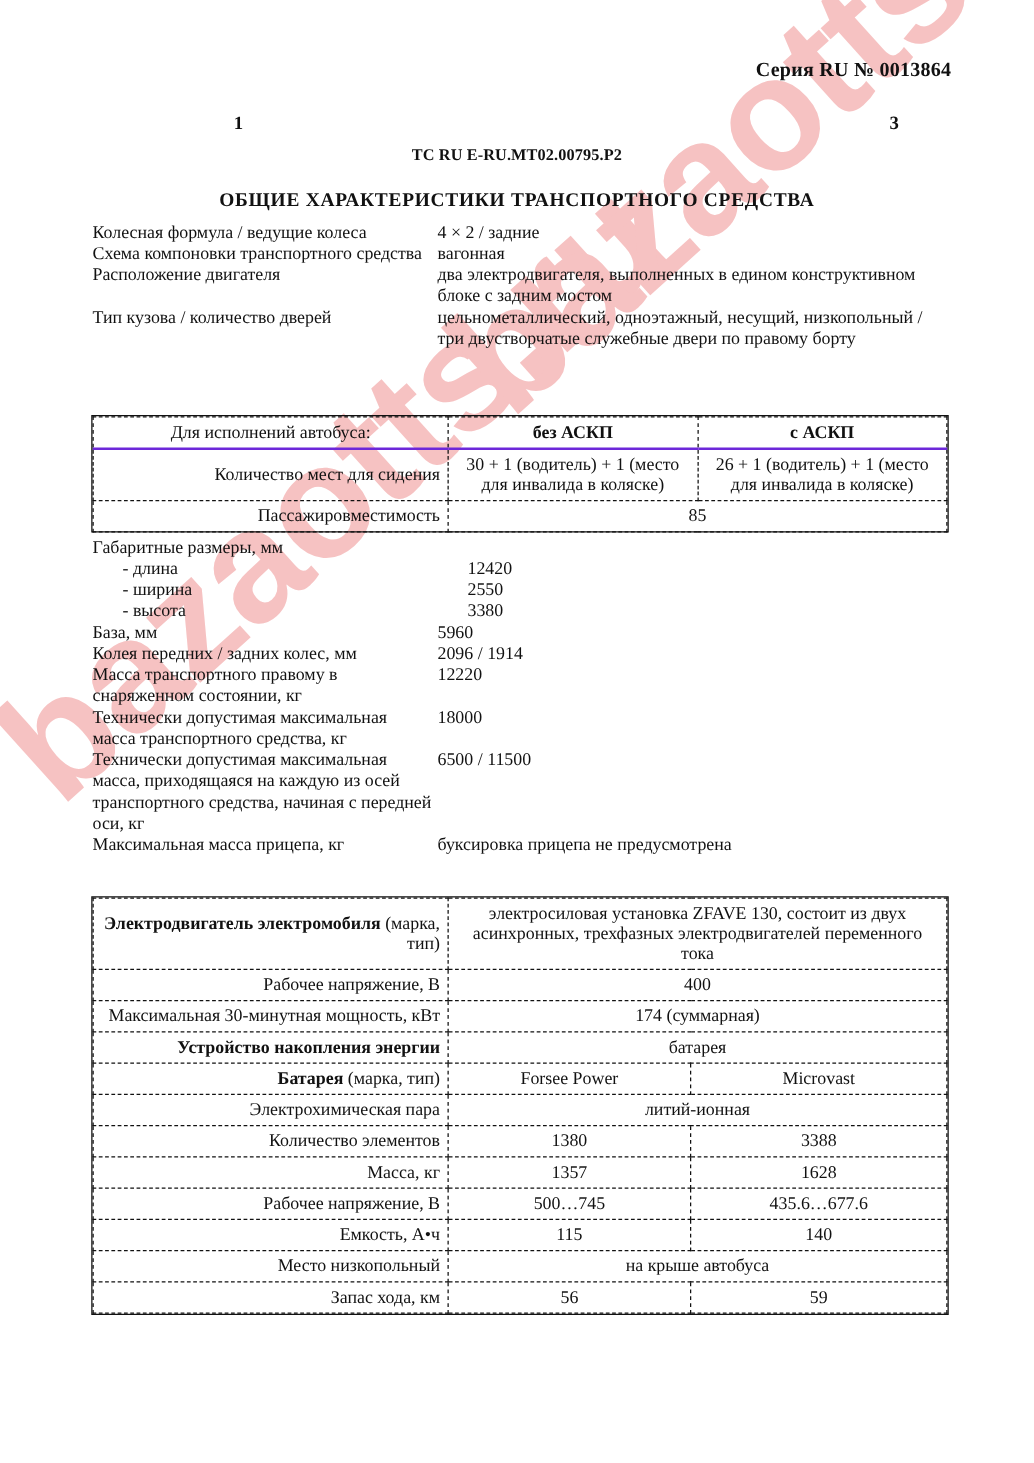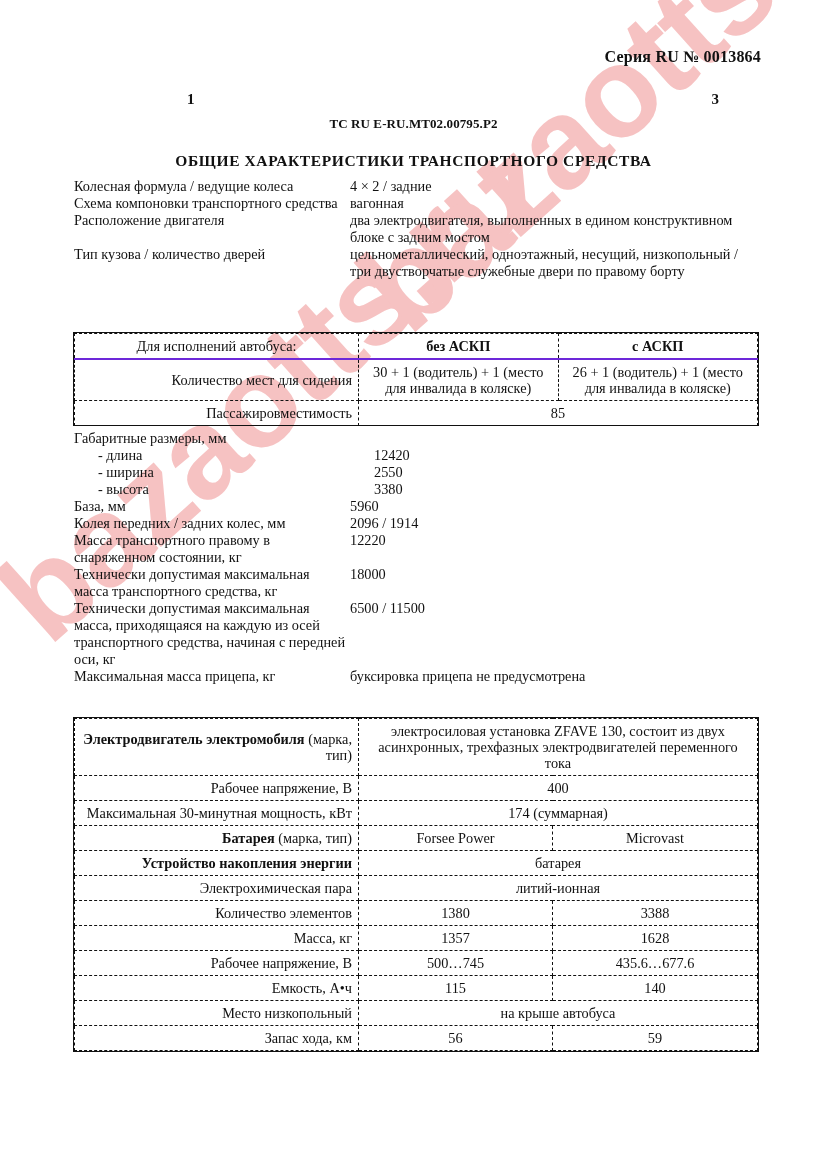--- a/index.html
+++ b/index.html
@@ -290,29 +290,29 @@
         </tr>
         <tr>
           <td class="lbl"><span>Рабочее напряжение, В</span></td>
           <td class="val" colspan="2">400</td>
         </tr>
         <tr>
           <td class="lbl"><span>Максимальная 30-минутная мощность, кВт</span></td>
           <td class="val" colspan="2">174 (суммарная)</td>
         </tr>
         <tr>
+          <td class="lbl"><b>Устройство накопления энергии</b></td>
+          <td class="val" colspan="2">батарея</td>
+        </tr>
+        <tr>
           <td class="lbl"><b>Батарея</b><span> (марка, тип)</span></td>
           <td class="val">Forsee Power</td>
           <td class="val">Microvast</td>
         </tr>
         <tr>
-          <td class="lbl"><b>Устройство накопления энергии</b></td>
-          <td class="val" colspan="2">батарея</td>
-        </tr>
-        <tr>
           <td class="lbl"><span>Электрохимическая пара</span></td>
           <td class="val" colspan="2">литий-ионная</td>
         </tr>
         <tr>
           <td class="lbl"><span>Количество элементов</span></td>
           <td class="val">1380</td>
           <td class="val">3388</td>
         </tr>
         <tr>
           <td class="lbl"><span>Масса, кг</span></td>

